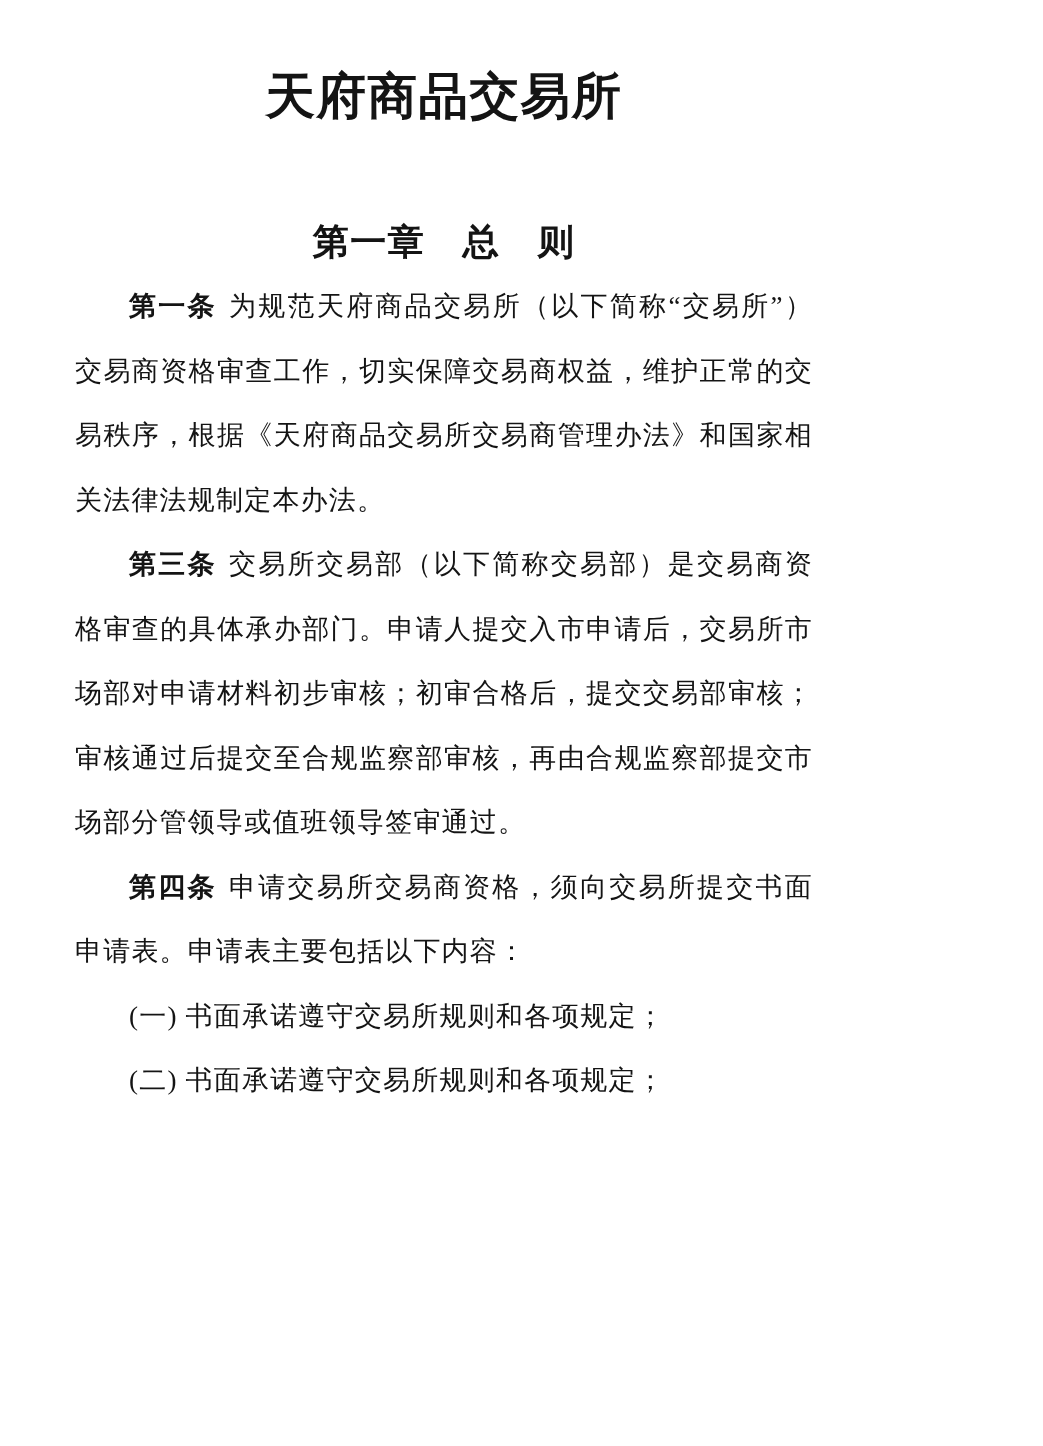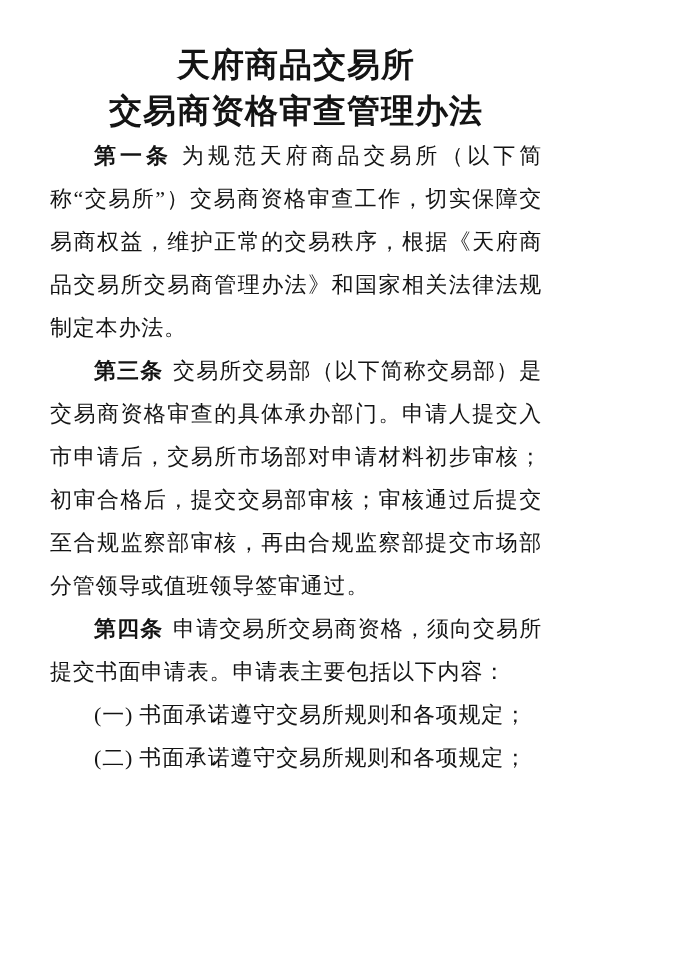--- a/index.html
+++ b/index.html
@@ -31,43 +31,43 @@
   .chapter-heading {
     text-align: center;
     font-size: 24px;
     line-height: 43px;
     font-weight: bold;
     letter-spacing: 1px;
     font-family: "Liberation Sans", "DejaVu Sans", sans-serif;
   }
   .chapter-heading.ch-gap { margin-top: 52px; }
   p.article, p.list-item {
-    font-size: 22px;
+    font-size: 18px;
     line-height: 43px;
     letter-spacing: 0.8px;
     text-indent: 2em;
     text-align: justify;
     text-justify: inter-ideograph;
   }
   p.list-item { text-align: left; }
   .article-label {
     font-weight: bold;
     margin-right: 0.45em;
   }
 </style>
 </head>
 <body>
 
 <div class="page">
 
   <h1 class="doc-title">
     <span class="title-line">天府商品交易所</span>
-    <span class="title-line">交易商资格审查管理办法</span>
   </h1>
 
+  <h2 class="chapter-heading ch-gap">第一章　总　则</h2>
 
   <p class="article"><span class="article-label">第一条</span><span>为规范天府商品交易所（以下简称“交易所”）交易商资格审查工作，切实保障交易商权益，维护正常的交易秩序，根据《天府商品交易所交易商管理办法》和国家相关法律法规制定本办法。</span></p>
 
 
 
   <p class="article"><span class="article-label">第三条</span><span>交易所交易部（以下简称交易部）是交易商资格审查的具体承办部门。申请人提交入市申请后，交易所市场部对申请材料初步审核；初审合格后，提交交易部审核；审核通过后提交至合规监察部审核，再由合规监察部提交市场部分管领导或值班领导签审通过。</span></p>
 
   <p class="article"><span class="article-label">第四条</span><span>申请交易所交易商资格，须向交易所提交书面申请表。申请表主要包括以下内容：</span></p>
 
   <p class="list-item">(一) 书面承诺遵守交易所规则和各项规定；</p>

